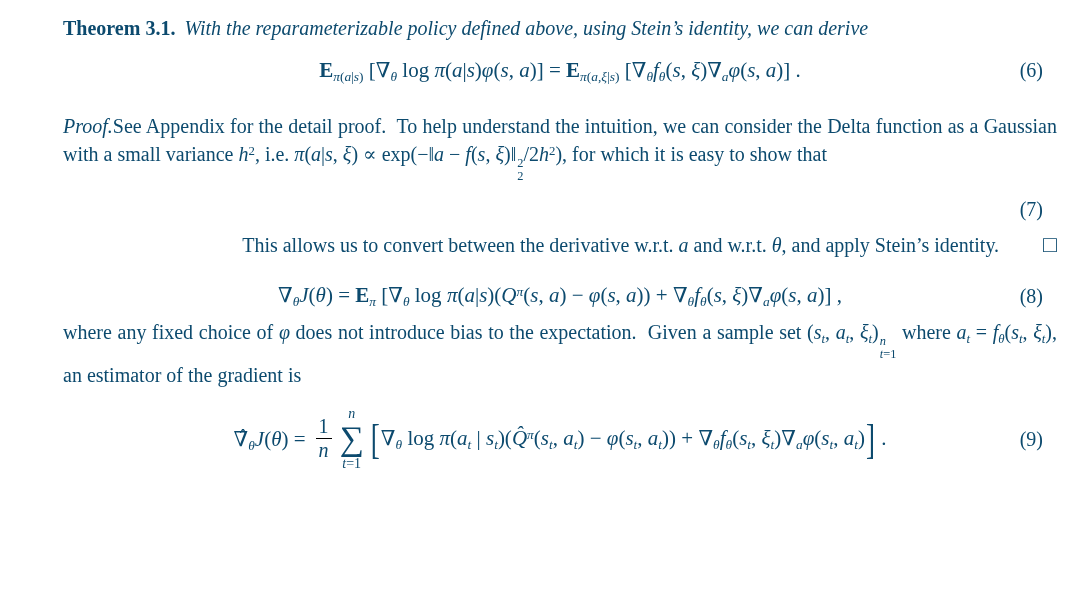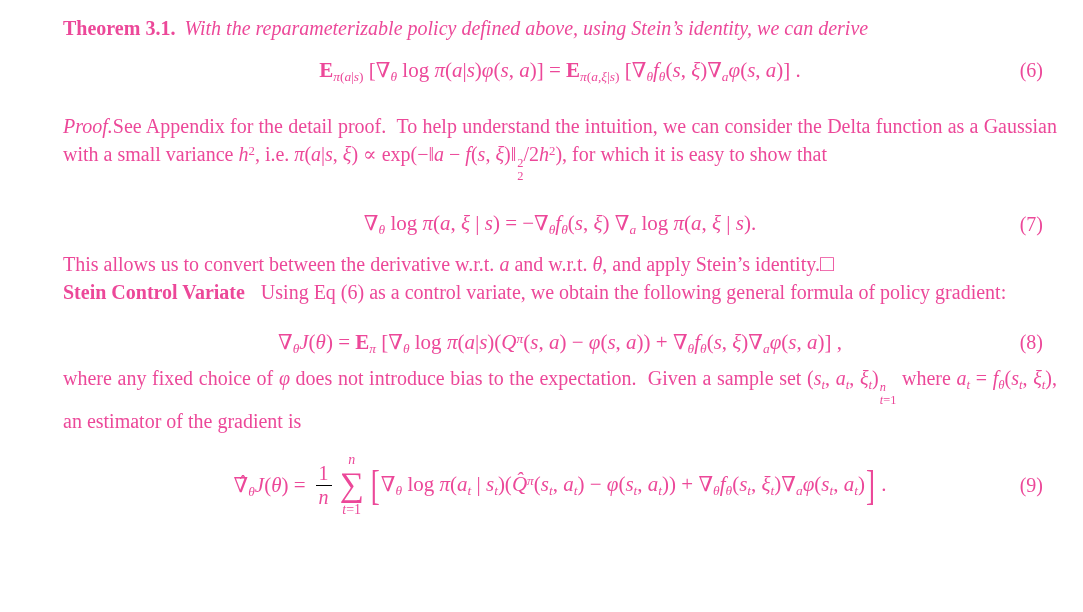--- a/index.html
+++ b/index.html
@@ -55,24 +55,25 @@
     font-style: normal;
   }
   .eq6 { margin: 14px 0 28px; align-items: flex-end; }
   .eq7 { margin: 26px 0 10px; }
   .eq8 { margin: 22px 0 8px; }
   .eq9 { margin-top: 8px; height: 84px; }
 
   .bb { font-weight: bold; font-style: normal; }
 
   .closing {
-    margin: 12px 0 0;
+    margin: 22px 0 0;
     display: flex;
-    justify-content: flex-start;
+    justify-content: flex-end;
     align-items: center;
+    gap: 44px;
   }
   .qed { font-size: 23px; line-height: 28px; }
 
   .stein-para { margin-top: 34px; }
   .where-para { margin-top: 0; }
 
   .frac {
     display: inline-flex;
     flex-direction: column;
     align-items: center;
@@ -101,51 +102,47 @@
     font-size: 27px;
     line-height: 1;
     vertical-align: -4px;
     margin: 0 1px;
     font-style: normal;
   }
 </style>
 </head>
 <body>
 
-<div class="page" style="background: rgb(255, 255, 255); color: #ec4899;">
+<div class="page" style="background: rgb(255, 255, 255); color: #0c4a6e;">
 
   <p class="para">
     <b class="thm-label">Theorem 3.1.</b><i class="thm-text">With the reparameterizable policy defined above, using Stein’s identity, we can derive</i>
   </p>
 
   <div class="eq eq6">
     <span class="eq-body"><b class="bb">E</b><sub><i>π</i>(<i>a</i>|<i>s</i>)</sub> [∇<sub><i>θ</i></sub> log <i>π</i>(<i>a</i>|<i>s</i>)<i>φ</i>(<i>s</i>, <i>a</i>)] = <b class="bb">E</b><sub><i>π</i>(<i>a</i>,<i>ξ</i>|<i>s</i>)</sub> [∇<sub><i>θ</i></sub><i>f<sub>θ</sub></i>(<i>s</i>, <i>ξ</i>)∇<sub><i>a</i></sub><i>φ</i>(<i>s</i>, <i>a</i>)] .</span>
     <span class="eq-num">(6)</span>
   </div>
 
   <p class="para">
     <i class="proof-label">Proof.</i><span>See Appendix for the detail proof.&nbsp; To help understand the intuition, we can consider the Delta function as a Gaussian with a small variance <i>h</i><sup>2</sup>, i.e. <i>π</i>(<i>a</i>|<i>s</i>, <i>ξ</i>) ∝ exp(−‖<i>a</i> − <i>f</i>(<i>s</i>, <i>ξ</i>)‖<span class="supsub">
           <span>2</span>
           <span>2</span>
         </span>/2<i>h</i><sup>2</sup>), for which it is easy to show that</span>
   </p>
 
   <div class="eq eq7">
-    <span class="eq-body">∇<sub><i>θ</i></sub> log <i>π</i>(<i>a</i>, <i>ξ</i> | <i>s</i>) = −∇<sub><i>θ</i></sub><i>f<sub>θ</sub></i>(<i>s</i>, <i>ξ</i>) ∇<sub><i>a</i></sub> log <i>π</i>(<i>a</i>, <i>ξ</i> | <i>s</i>).</span>
     <span class="eq-num">(7)</span>
   </div>
 
   <p class="closing">
     <span>This allows us to convert between the derivative w.r.t. <i>a</i> and w.r.t. <i>θ</i>, and apply Stein’s identity.</span>
     <span class="qed">□</span>
   </p>
 
-  <p class="para stein-para">
-    <b class="stein-label">Stein Control Variate</b><span>Using Eq (6) as a control variate, we obtain the following general formula of policy gradient:</span>
-  </p>
 
   <div class="eq eq8">
     <span class="eq-body">∇<sub><i>θ</i></sub><i>J</i>(<i>θ</i>) = <b class="bb">E</b><sub><i>π</i></sub> [∇<sub><i>θ</i></sub> log <i>π</i>(<i>a</i>|<i>s</i>)(<i>Q</i><sup><i>π</i></sup>(<i>s</i>, <i>a</i>) − <i>φ</i>(<i>s</i>, <i>a</i>)) + ∇<sub><i>θ</i></sub><i>f<sub>θ</sub></i>(<i>s</i>, <i>ξ</i>)∇<sub><i>a</i></sub><i>φ</i>(<i>s</i>, <i>a</i>)] ,</span>
     <span class="eq-num">(8)</span>
   </div>
 
   <p class="para where-para">
     <span>where any fixed choice of <i>φ</i> does not introduce bias to the expectation.&nbsp; Given a sample set (<i>s<sub>t</sub></i>, <i>a<sub>t</sub></i>, <i>ξ<sub>t</sub></i>)<span class="supsub">
           <span><i>n</i></span>
           <span><i>t</i>=1</span>

